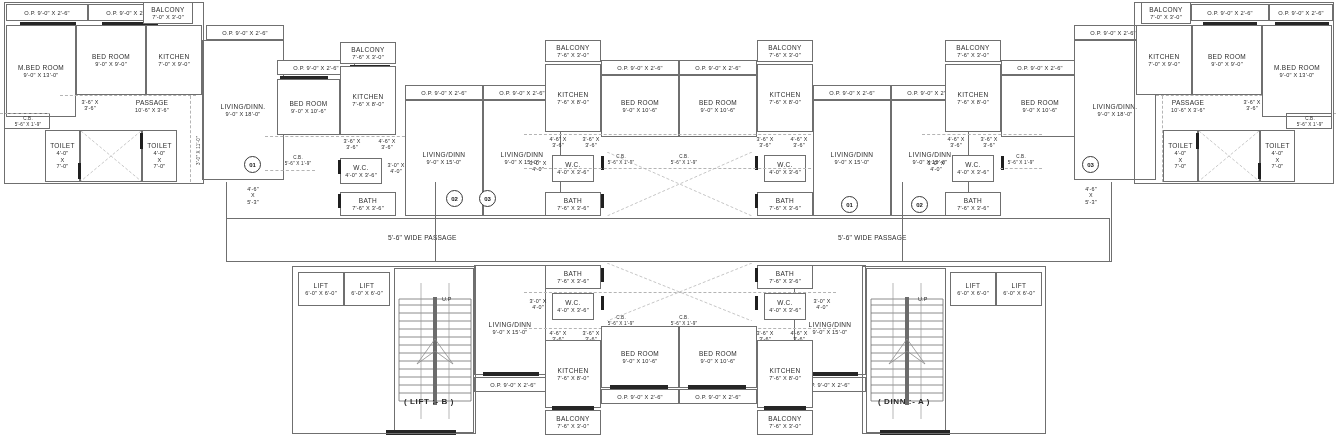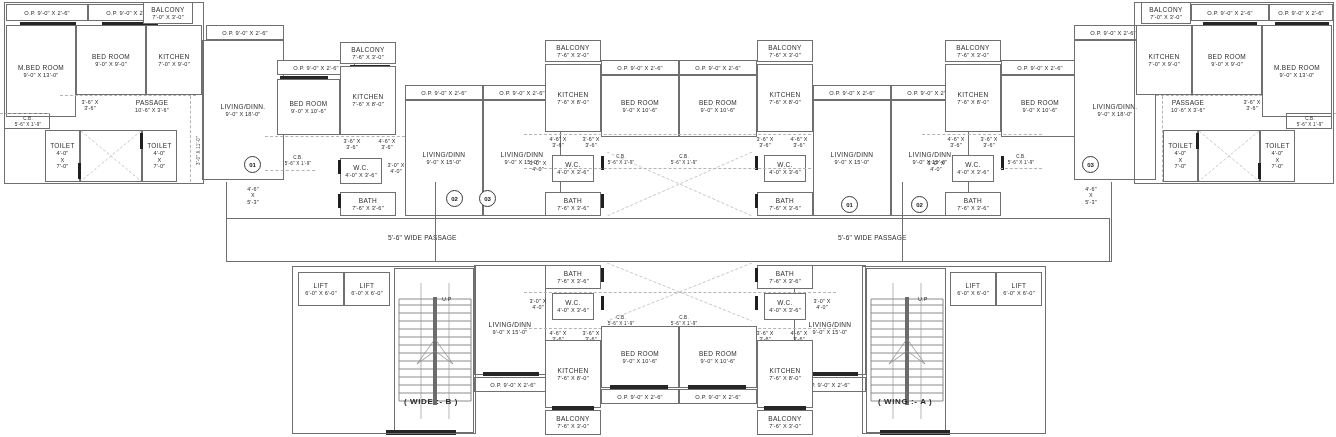--- a/index.html
+++ b/index.html
@@ -513,21 +513,21 @@
         <line x1="22" y1="95" x2="40" y2="82"></line>
           <line x1="40" y1="82" x2="58" y2="95"></line>
       </g>
       <g stroke="#9a9a9a" stroke-width="0.7" fill="none">
         <line x1="26" y1="14" x2="26" y2="150"></line>
           <line x1="54" y1="14" x2="54" y2="150"></line>
       </g>
     </svg>
   </div>
   <div class="tx sm" style="left:442px;top:296px;">U.P</div>
-  <div class="tx lg bold" style="left:404px;top:397px;">( WIDE :- B )</div>
+  <div class="tx lg bold" style="left:404px;top:397px;">( LIFT :- B )</div>
   <div class="sill" style="left:386px;top:430px;width:70px;height:5px;"></div>
 
   <div class="mk" style="left:484px;top:270px;">
       <span>04</span>
     </div>
   <div class="rm" style="left:474px;top:265px;width:72px;height:110px;">
     <div class="nm" style="margin-top:16px;">LIVING/DINN</div>
     <div class="dm">9'-0" X 15'-0"</div>
   </div>
   <div class="sill" style="left:483px;top:372px;width:56px;height:4px;"></div>
@@ -571,21 +571,21 @@
         <line x1="22" y1="95" x2="40" y2="82"></line>
           <line x1="40" y1="82" x2="58" y2="95"></line>
       </g>
       <g stroke="#9a9a9a" stroke-width="0.7" fill="none">
         <line x1="26" y1="14" x2="26" y2="150"></line>
           <line x1="54" y1="14" x2="54" y2="150"></line>
       </g>
     </svg>
   </div>
   <div class="tx sm" style="left:918px;top:296px;">U.P</div>
-  <div class="tx lg bold" style="left:878px;top:397px;">( WING :- A )</div>
+  <div class="tx lg bold" style="left:878px;top:397px;">( DINN :- A )</div>
   <div class="sill" style="left:880px;top:430px;width:70px;height:5px;"></div>
 
   <div class="mk" style="left:846px;top:270px;">
       <span>04</span>
     </div>
   <div class="rm" style="left:794px;top:265px;width:72px;height:110px;">
     <div class="nm" style="margin-top:16px;">LIVING/DINN</div>
     <div class="dm">9'-0" X 15'-0"</div>
   </div>
   <div class="sill" style="left:802px;top:372px;width:56px;height:4px;"></div>

